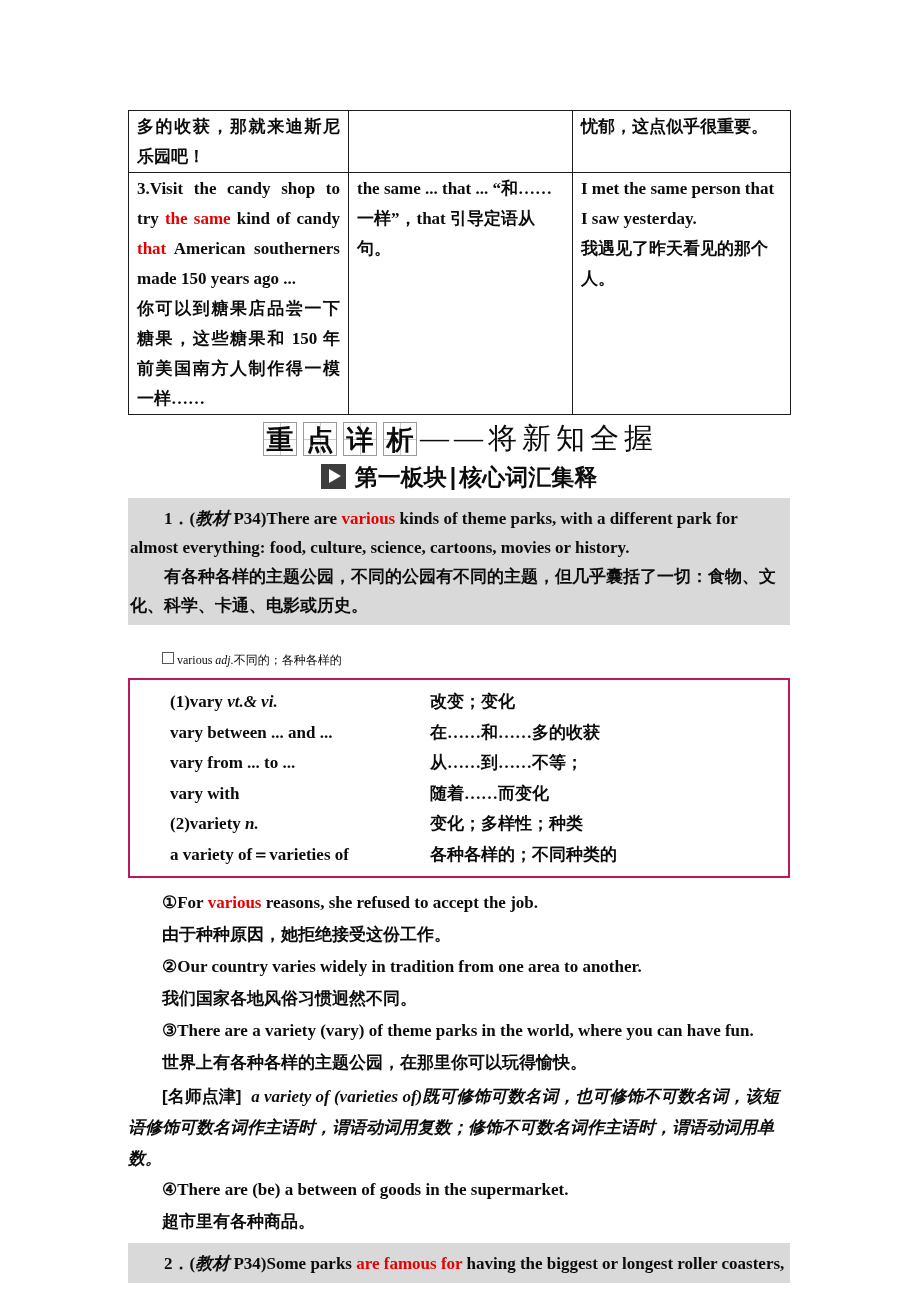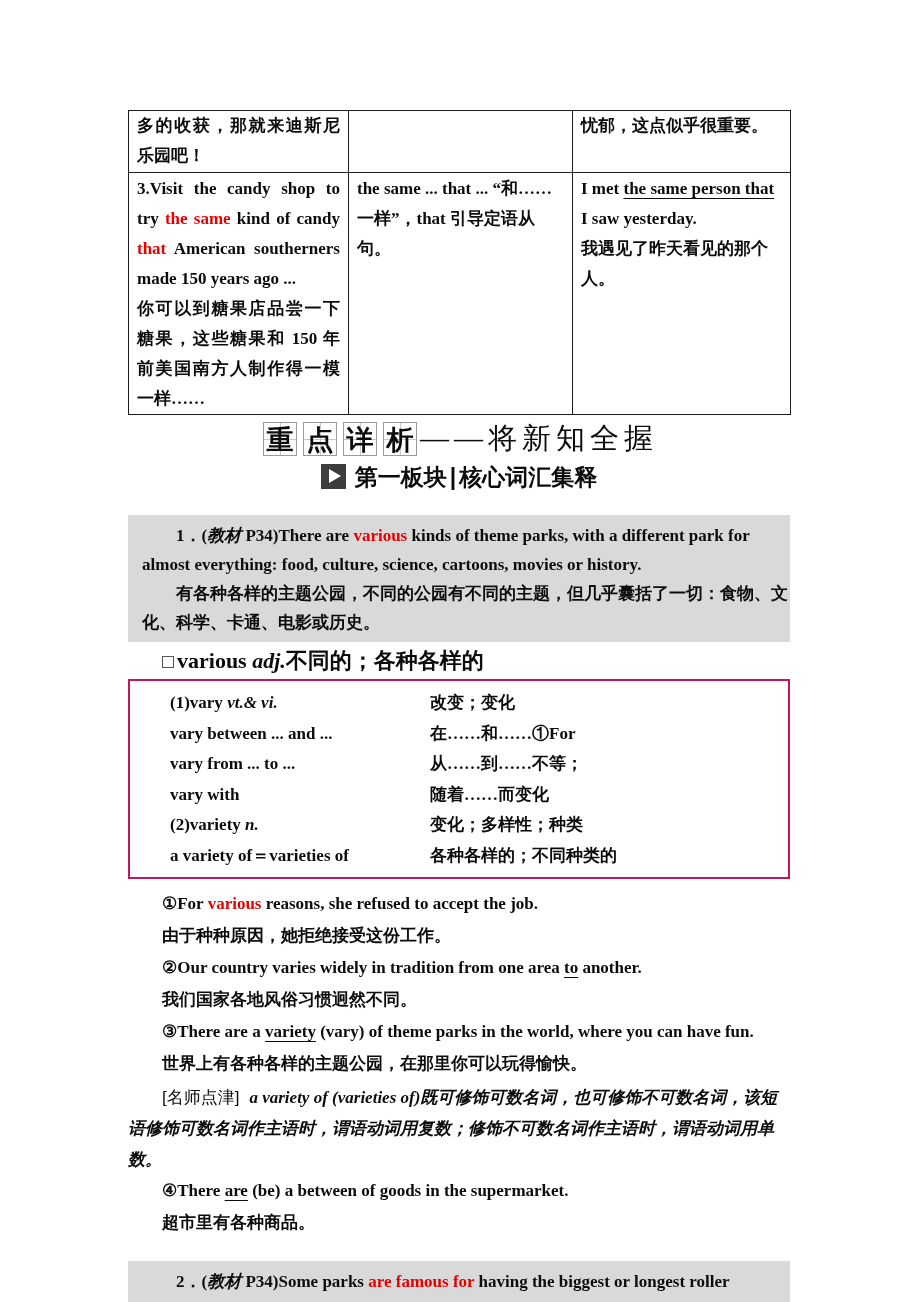--- a/index.html
+++ b/index.html
@@ -44,64 +44,64 @@
     position:relative;vertical-align:-4px;margin-right:9px;
   }
   .play::after{
     content:"";position:absolute;left:8px;top:5px;
     border-left:12px solid #ffffff;
     border-top:7.5px solid transparent;border-bottom:7.5px solid transparent;
   }
   .banner .bar{padding:0 3px;}
 
   
-  .grayblock{background:#d9d9d9;margin-top:22px;padding:6px 2px 5px 14px;}
+  .grayblock{background:#d9d9d9;margin-top:5px;padding:6px 2px 5px 2px;}
   .para{font-size:17px;font-weight:700;line-height:29px;text-indent:34px;margin:0;}
 
   
-  .word-entry{margin-top:8px;padding-left:34px;font-size:22px;font-weight:700;line-height:22px;}
+  .word-entry{margin-top:24px;padding-left:34px;font-size:12px;font-weight:400;line-height:22px;}
   .sqbox{
     display:inline-block;width:10px;height:10px;border:1px solid #555;
     margin-right:3px;vertical-align:0px;
   }
 
   
   .vocab-box{border:2px solid #be185d;margin-top:7px;padding:7px 0 6px 0;}
   .vb-row{display:flex;padding-left:40px;font-size:17px;font-weight:700;line-height:30.5px;}
   .vb-en{width:260px;flex:none;}
   .vb-cn{flex:1;}
 
   
   .examples{margin-top:9px;}
   .ex-line{font-size:17px;font-weight:700;line-height:32px;text-indent:34px;margin:0;}
 
   
   .note{font-size:17px;line-height:31px;text-indent:34px;margin:2px 0 0 0;}
-  .note-label{font-weight:400;font-family:"Liberation Sans","DejaVu Sans",sans-serif;margin-right:10px;}
+  .note-label{font-weight:700;font-family:"Liberation Sans","DejaVu Sans",sans-serif;margin-right:10px;}
   .note-body{font-weight:700;font-style:italic;}
 
   
   .run-red{color:#e60000;}
-  .run-u{text-decoration:underline;text-underline-offset:4px;}
+  .run-u{text-underline-offset:4px;}
   .run-i{font-style:italic;}
   .run-kai{font-style:italic;}
 </style>
 </head>
 <body>
 
 <div class="doc">
 
   <table class="toptab">
     <colgroup>
         <col style="width:220px">
         <col style="width:224px">
         <col style="width:218px">
       </colgroup>
     <tbody>
-        <tr style="height:45px;font-family:Liberation Mono, monospace;">
+        <tr style="height:45px;">
       <td class="just"><span>多的收获，那就来迪斯尼乐园吧！</span></td>
       <td></td>
       <td><span>忧郁，这点似乎很重要。</span></td>
     </tr>
     <tr style="height:212px;">
       <td class="just"><span>3.Visit the candy shop to try </span><span class="run-red">the same</span><span> kind of candy </span><span class="run-red">that</span><span> American southerners made 150 years ago ...</span><br><span>你可以到糖果店品尝一下糖果，这些糖果和 150 年前美国南方人制作得一模一样……</span></td>
       <td class="mid"><span>the same ... that ... “和……一样”，that 引导定语从句。</span></td>
       <td class="mid"><span>I met </span><span class="run-u">the same person that</span><span> I saw yesterday.</span><br><span>我遇见了昨天看见的那个人。</span></td>
     </tr>
   </tbody>
@@ -124,21 +124,21 @@
     <span class="sqbox"></span><span><span>various </span><span class="run-i">adj.</span><span>不同的；各种各样的</span></span>
   </div>
 
   <div class="vocab-box">
     <div class="vb-row">
       <span class="vb-en"><span>(1)vary </span><span class="run-i">vt.&amp; vi.</span></span>
       <span class="vb-cn">改变；变化</span>
     </div>
     <div class="vb-row">
       <span class="vb-en"><span>vary between ... and ...</span></span>
-      <span class="vb-cn">在……和……①For</span>
+      <span class="vb-cn">在……和……多的收获</span>
     </div>
     <div class="vb-row">
       <span class="vb-en"><span>vary from ... to ...</span></span>
       <span class="vb-cn">从……到……不等；</span>
     </div>
     <div class="vb-row">
       <span class="vb-en"></span>
     </div>
     <div class="vb-row">
       <span class="vb-en"><span>vary with</span></span>

